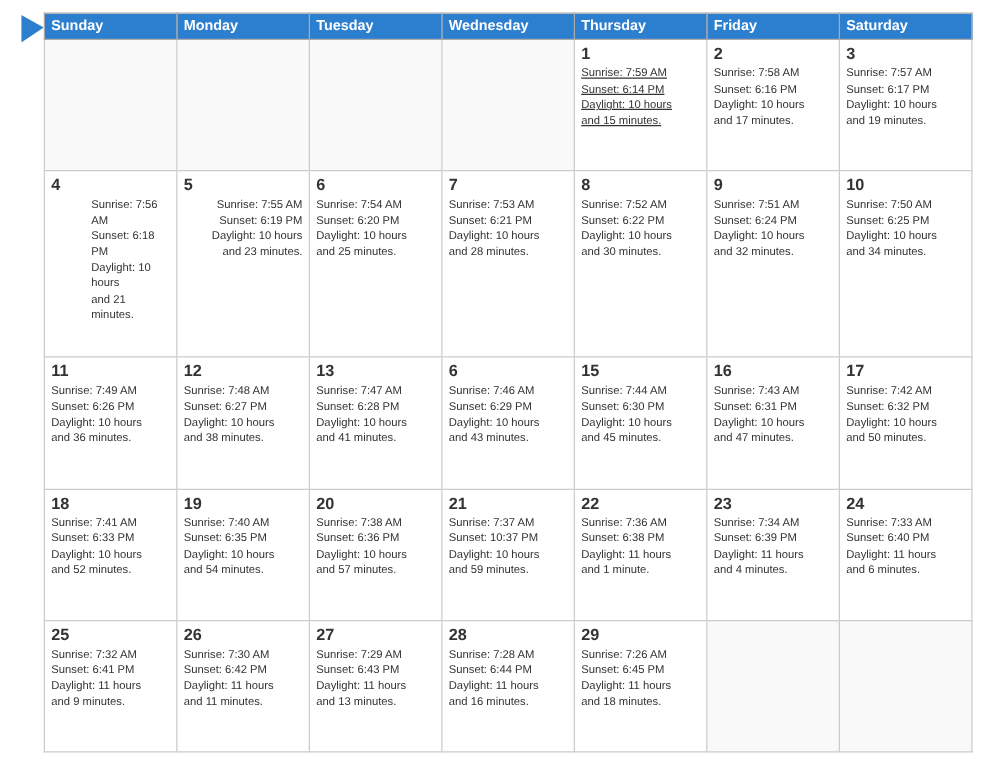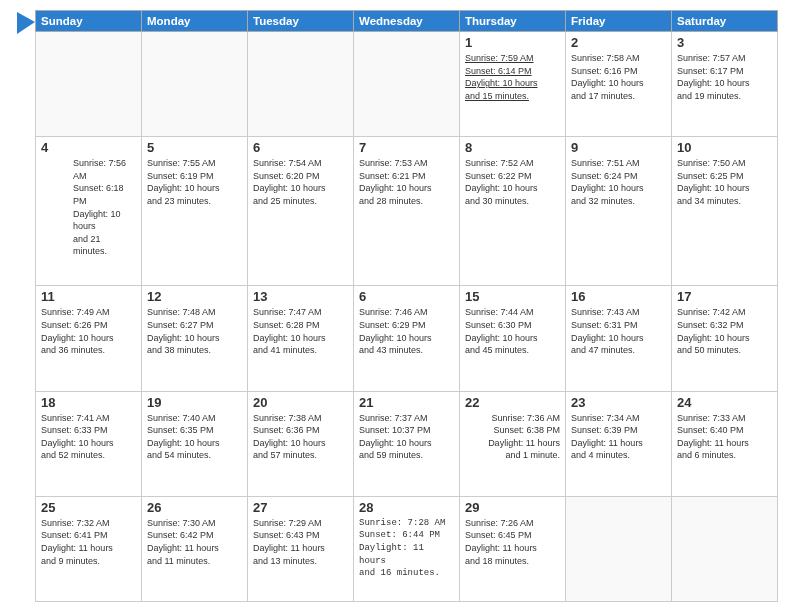--- a/index.html
+++ b/index.html
@@ -165,21 +165,21 @@
         <tr>
           <td>
             <span class="day-number">4</span>
             <div class="day-info" style="white-space: pre-line; margin-left: 32px;">Sunrise: 7:56 AM
 Sunset: 6:18 PM
 Daylight: 10 hours
 and 21 minutes.</div>
           </td>
           <td>
             <span class="day-number">5</span>
-            <div class="day-info" style="white-space: pre-line;">Sunrise: 7:55 AM
+            <div class="day-info" style="white-space: pre-line; text-align: right;">Sunrise: 7:55 AM
 Sunset: 6:19 PM
 Daylight: 10 hours
 and 23 minutes.</div>
           </td>
           <td>
             <span class="day-number">6</span>
             <div class="day-info" style="white-space: pre-line;">Sunrise: 7:54 AM
 Sunset: 6:20 PM
 Daylight: 10 hours
 and 25 minutes.</div>
@@ -288,21 +288,21 @@
           </td>
           <td>
             <span class="day-number">21</span>
             <div class="day-info" style="white-space: pre-line;">Sunrise: 7:37 AM
 Sunset: 10:37 PM
 Daylight: 10 hours
 and 59 minutes.</div>
           </td>
           <td>
             <span class="day-number">22</span>
-            <div class="day-info" style="white-space: pre-line; text-align: right;">Sunrise: 7:36 AM
+            <div class="day-info" style="white-space: pre-line;">Sunrise: 7:36 AM
 Sunset: 6:38 PM
 Daylight: 11 hours
 and 1 minute.</div>
           </td>
           <td>
             <span class="day-number">23</span>
             <div class="day-info" style="white-space: pre-line;">Sunrise: 7:34 AM
 Sunset: 6:39 PM
 Daylight: 11 hours
 and 4 minutes.</div>
@@ -332,21 +332,21 @@
           </td>
           <td>
             <span class="day-number">27</span>
             <div class="day-info" style="white-space: pre-line;">Sunrise: 7:29 AM
 Sunset: 6:43 PM
 Daylight: 11 hours
 and 13 minutes.</div>
           </td>
           <td>
             <span class="day-number">28</span>
-            <div class="day-info" style="white-space: pre-line; font-family: Liberation Mono, monospace;">Sunrise: 7:28 AM
+            <div class="day-info" style="white-space: pre-line;">Sunrise: 7:28 AM
 Sunset: 6:44 PM
 Daylight: 11 hours
 and 16 minutes.</div>
           </td>
           <td>
             <span class="day-number">29</span>
             <div class="day-info" style="white-space: pre-line;">Sunrise: 7:26 AM
 Sunset: 6:45 PM
 Daylight: 11 hours
 and 18 minutes.</div>

